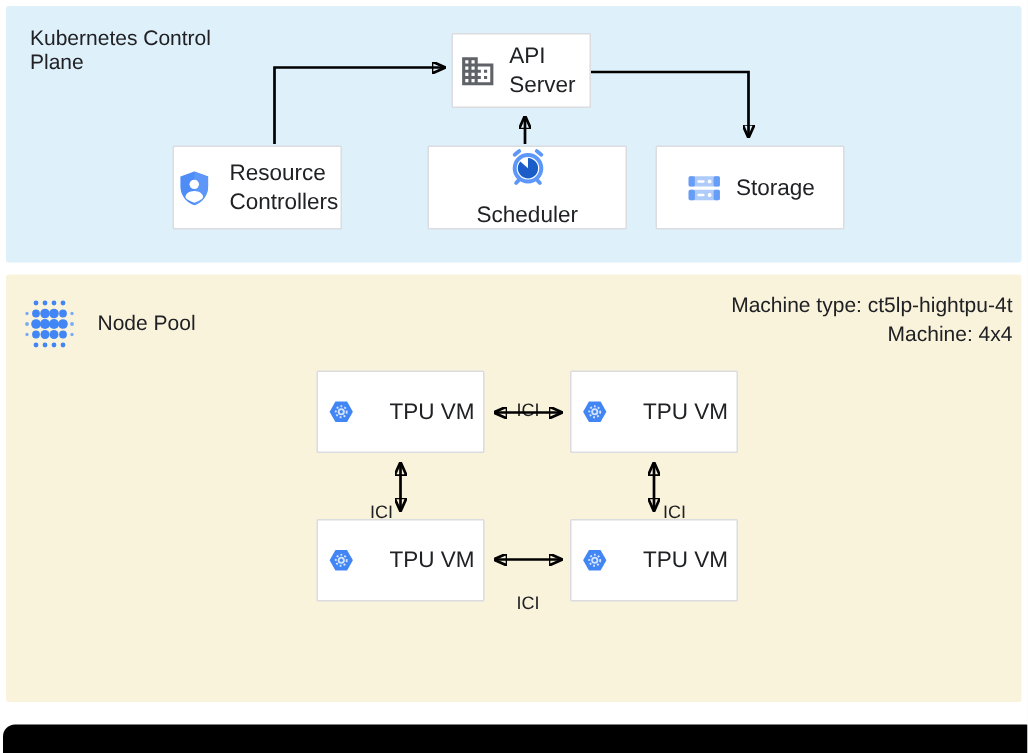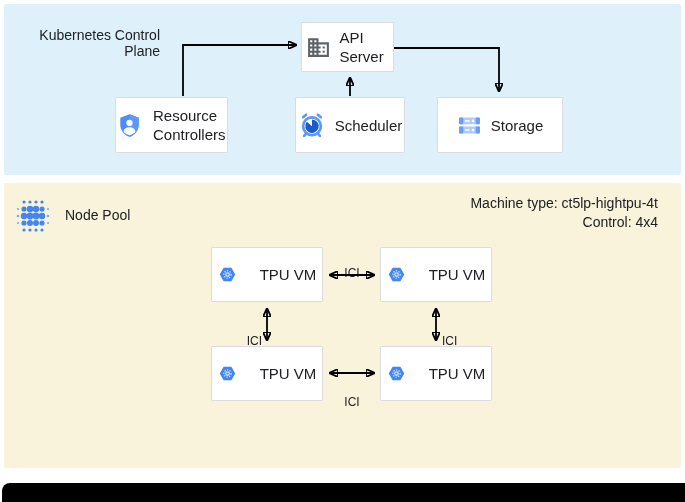--- a/index.html
+++ b/index.html
@@ -6,36 +6,36 @@
   .page{
     position:relative;width:685px;height:502px;background:#fff;overflow:hidden;
     font-family:"Liberation Sans",sans-serif;color:var(--text,#202124);
   }
   .section{position:absolute;border-radius:2px;}
   .section-control{left:4px;top:4px;width:677px;height:171px;background:var(--control-plane-bg,#def0fa);}
   .section-nodepool{left:4px;top:183px;width:677px;height:285px;background:var(--node-pool-bg,#faf3dc);}
   .bottom-bar{position:absolute;left:2px;top:483px;width:690px;height:22px;background:var(--bottom-bar,#000);border-radius:8px 8px 0 0;}
 
   .diagram-title{position:absolute;font-size:14px;line-height:16px;color:var(--text,#202124);}
-  .cp-title{left:20px;top:27px;width:140px;text-align:right;}
+  .cp-title{left:20px;top:17px;width:140px;text-align:left;}
   .np-title{left:65px;top:207px;text-align:right;}
 
-  .machine-info{position:absolute;right:27px;top:194px;text-align:right;font-size:14px;line-height:18.5px;color:var(--text,#202124);}
+  .machine-info{position:absolute;right:10px;top:194px;text-align:right;font-size:14px;line-height:18.5px;color:var(--text,#202124);}
 
   .box{
     position:absolute;box-sizing:border-box;background:#fff;border:1px solid var(--box-border,#dadce0);
     display:flex;align-items:center;justify-content:center;gap:9px;
     font-size:15px;color:var(--text,#202124);border-radius:1px;
   }
   .box .lbl{line-height:19px;}
   .box-api{left:301px;top:22px;width:93px;height:50px;}
   .box-api .lbl{width:50px;}
   .box-rc{left:115px;top:97px;width:113px;height:56px;gap:10px;}
   .box-rc .lbl{width:86px;}
-  .box-sched{left:295px;top:97px;width:110px;height:56px;}
+  .box-sched{left:285px;top:97px;width:133px;height:56px;flex-direction:column;}
   .box-storage{left:437px;top:97px;width:126px;height:56px;text-align:center;}
   .tpu-box{width:112px;height:55px;gap:23px;}
   .tpu-tl{left:211px;top:247px;}
   .tpu-tr{left:380px;top:247px;}
   .tpu-bl{left:211px;top:346px;}
   .tpu-br{left:380px;top:346px;}
 
   .icon{display:inline-flex;flex:0 0 auto;}
 
   .np-icon{position:absolute;left:13px;top:197px;}
@@ -146,21 +146,21 @@
       <circle cx="11" cy="32" r="1.6"></circle>
         <circle cx="17" cy="32" r="1.6"></circle>
         <circle cx="23" cy="32" r="1.6"></circle>
         <circle cx="29" cy="32" r="1.6"></circle>
     </svg>
   </span>
   <div class="diagram-title np-title">Node Pool</div>
 
   <div class="machine-info">
     <div>Machine type: ct5lp-hightpu-4t</div>
-    <div>Control: 4x4</div>
+    <div>Machine: 4x4</div>
   </div>
 
   <div class="box tpu-box tpu-tl">
     <span class="icon">
       <svg width="19" height="19" viewBox="0 0 24 24">
         <path d="M2.2 12 7.1 3.4h9.8L21.8 12l-4.9 8.6H7.1z" fill="#4285f4"></path>
         <circle cx="12" cy="12" r="4.6" fill="none" stroke="#d2e3fc" stroke-width="1.6" stroke-dasharray="1.6 1.8"></circle>
         <circle cx="12" cy="12" r="3" fill="#d2e3fc"></circle>
           <circle cx="12" cy="12" r="1.4" fill="#4285f4"></circle>
       </svg>

